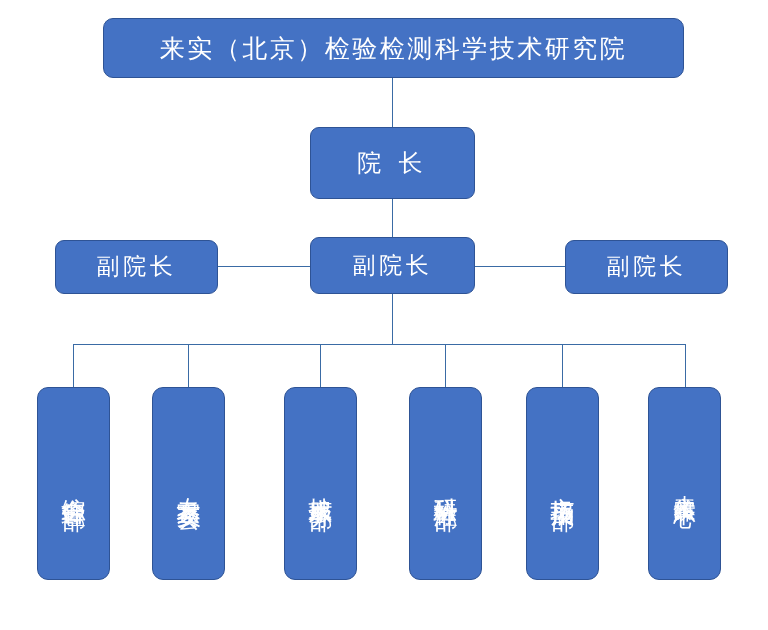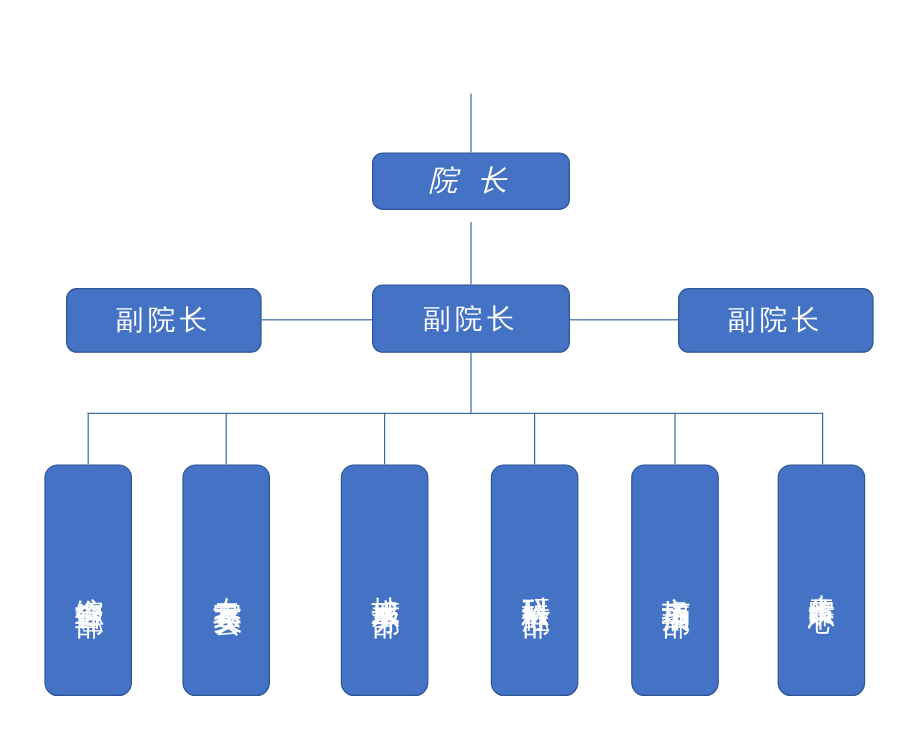--- a/index.html
+++ b/index.html
@@ -46,24 +46,23 @@
     height: 60px;
     font-size: 25px;
     border-radius: 10px;
   }
 
   
   .node-president {
     left: 310px;
     top: 127px;
     width: 165px;
-    height: 48px;
+    height: 72px;
     font-size: 24px;
     letter-spacing: 0.22em;
-    font-style: italic;
   }
 
   
   .node-vp {
     top: 240px;
     height: 54px;
     font-size: 23px;
     letter-spacing: 0.16em;
     text-align: center;
   }
@@ -131,20 +130,21 @@
 
   <div class="conn conn-h conn-dept-bus"></div>
 
   <div class="conn conn-v conn-dept-drop" style="left:73px;"></div>
   <div class="conn conn-v conn-dept-drop" style="left:188px;"></div>
   <div class="conn conn-v conn-dept-drop" style="left:320px;"></div>
   <div class="conn conn-v conn-dept-drop" style="left:445px;"></div>
   <div class="conn conn-v conn-dept-drop" style="left:562px;"></div>
   <div class="conn conn-v conn-dept-drop" style="left:685px;"></div>
 
+  <div class="node node-root">来实（北京）检验检测科学技术研究院</div>
 
   <div class="node node-president">院 长</div>
 
   <div class="node node-vp node-vp-left">副院长</div>
 
   <div class="node node-vp node-vp-center">副院长</div>
 
   <div class="node node-vp node-vp-right">副院长</div>
 
   <div class="node node-dept" style="left:37px;">

